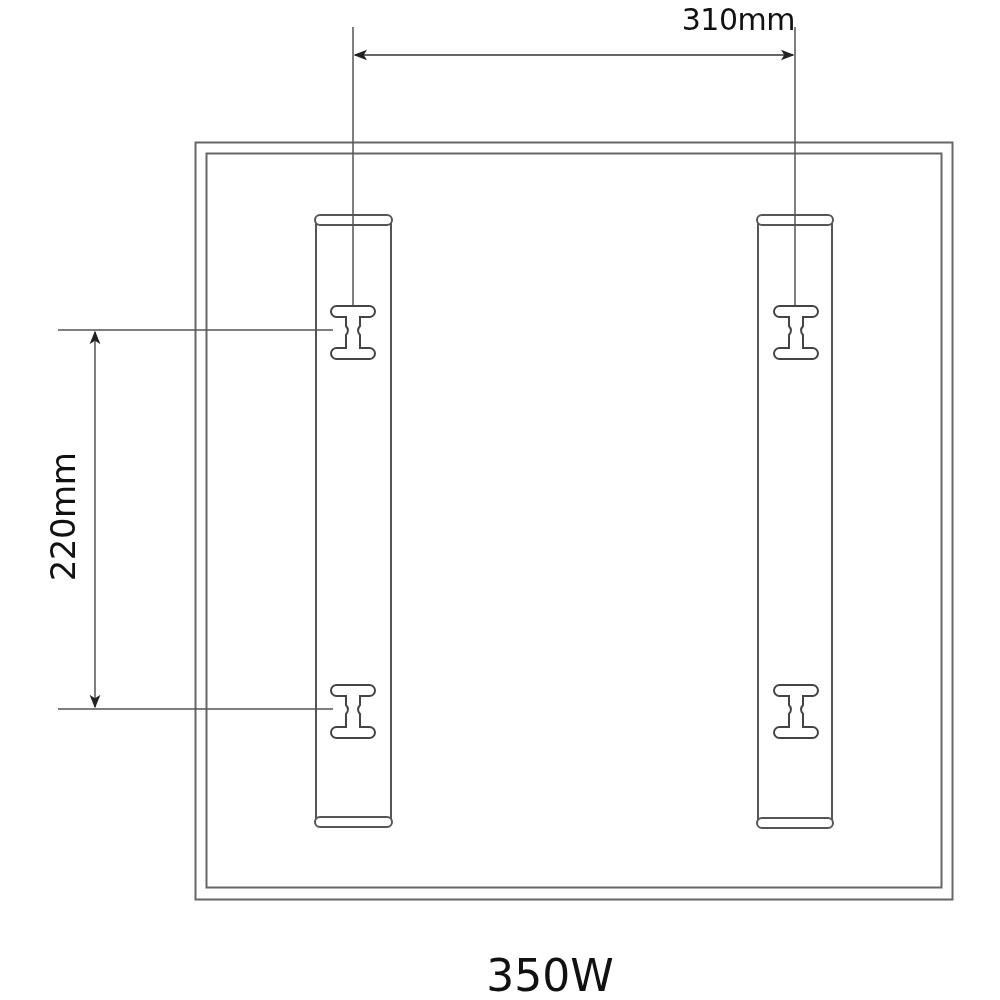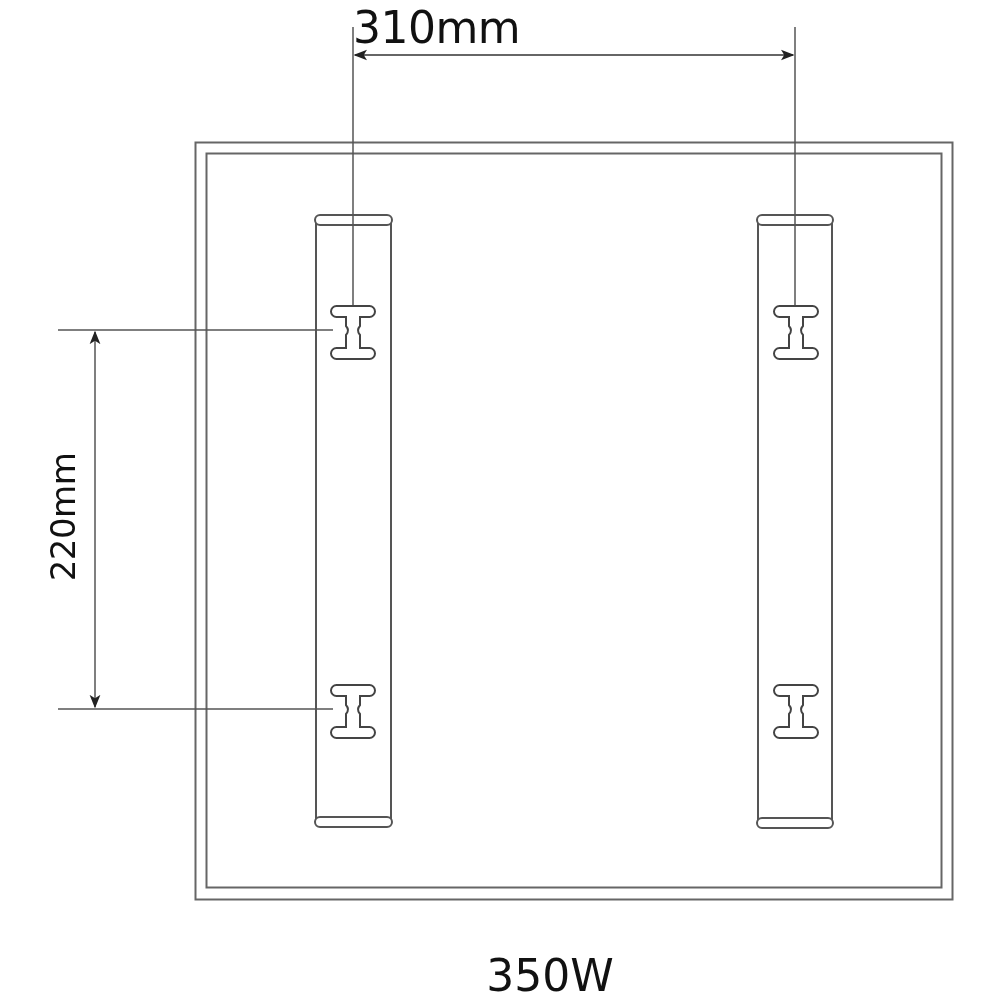--- a/index.html
+++ b/index.html
@@ -5,21 +5,21 @@
     html, body { margin: 0; padding: 0; background: #ffffff; }
     body { width: 1000px; height: 1000px; position: relative; overflow: hidden; }
     #diagram { position: absolute; left: 0; top: 0; width: 1000px; height: 1000px; }
     .label {
       position: absolute;
       font-family: "DejaVu Sans", sans-serif;
       color: #111111;
       white-space: nowrap;
       font-weight: 500;
     }
-    #label-width { left: 353px; width: 442px; top: 2px; text-align: left; font-size: 44px; letter-spacing: -0.5px; }
+    #label-width { left: 353px; width: 442px; top: 2px; text-align: right; font-size: 30px; letter-spacing: -0.5px; }
     #label-height {
       left: 63px; top: 517px;
       transform: translate(-50%, -50%) rotate(-90deg);
       font-size: 34px; letter-spacing: -0.5px;
     }
     #label-power { left: 0; width: 1100px; top: 950px; text-align: center; font-size: 44px; letter-spacing: 0px; }
   </style>
 </head>
 <body>
 

